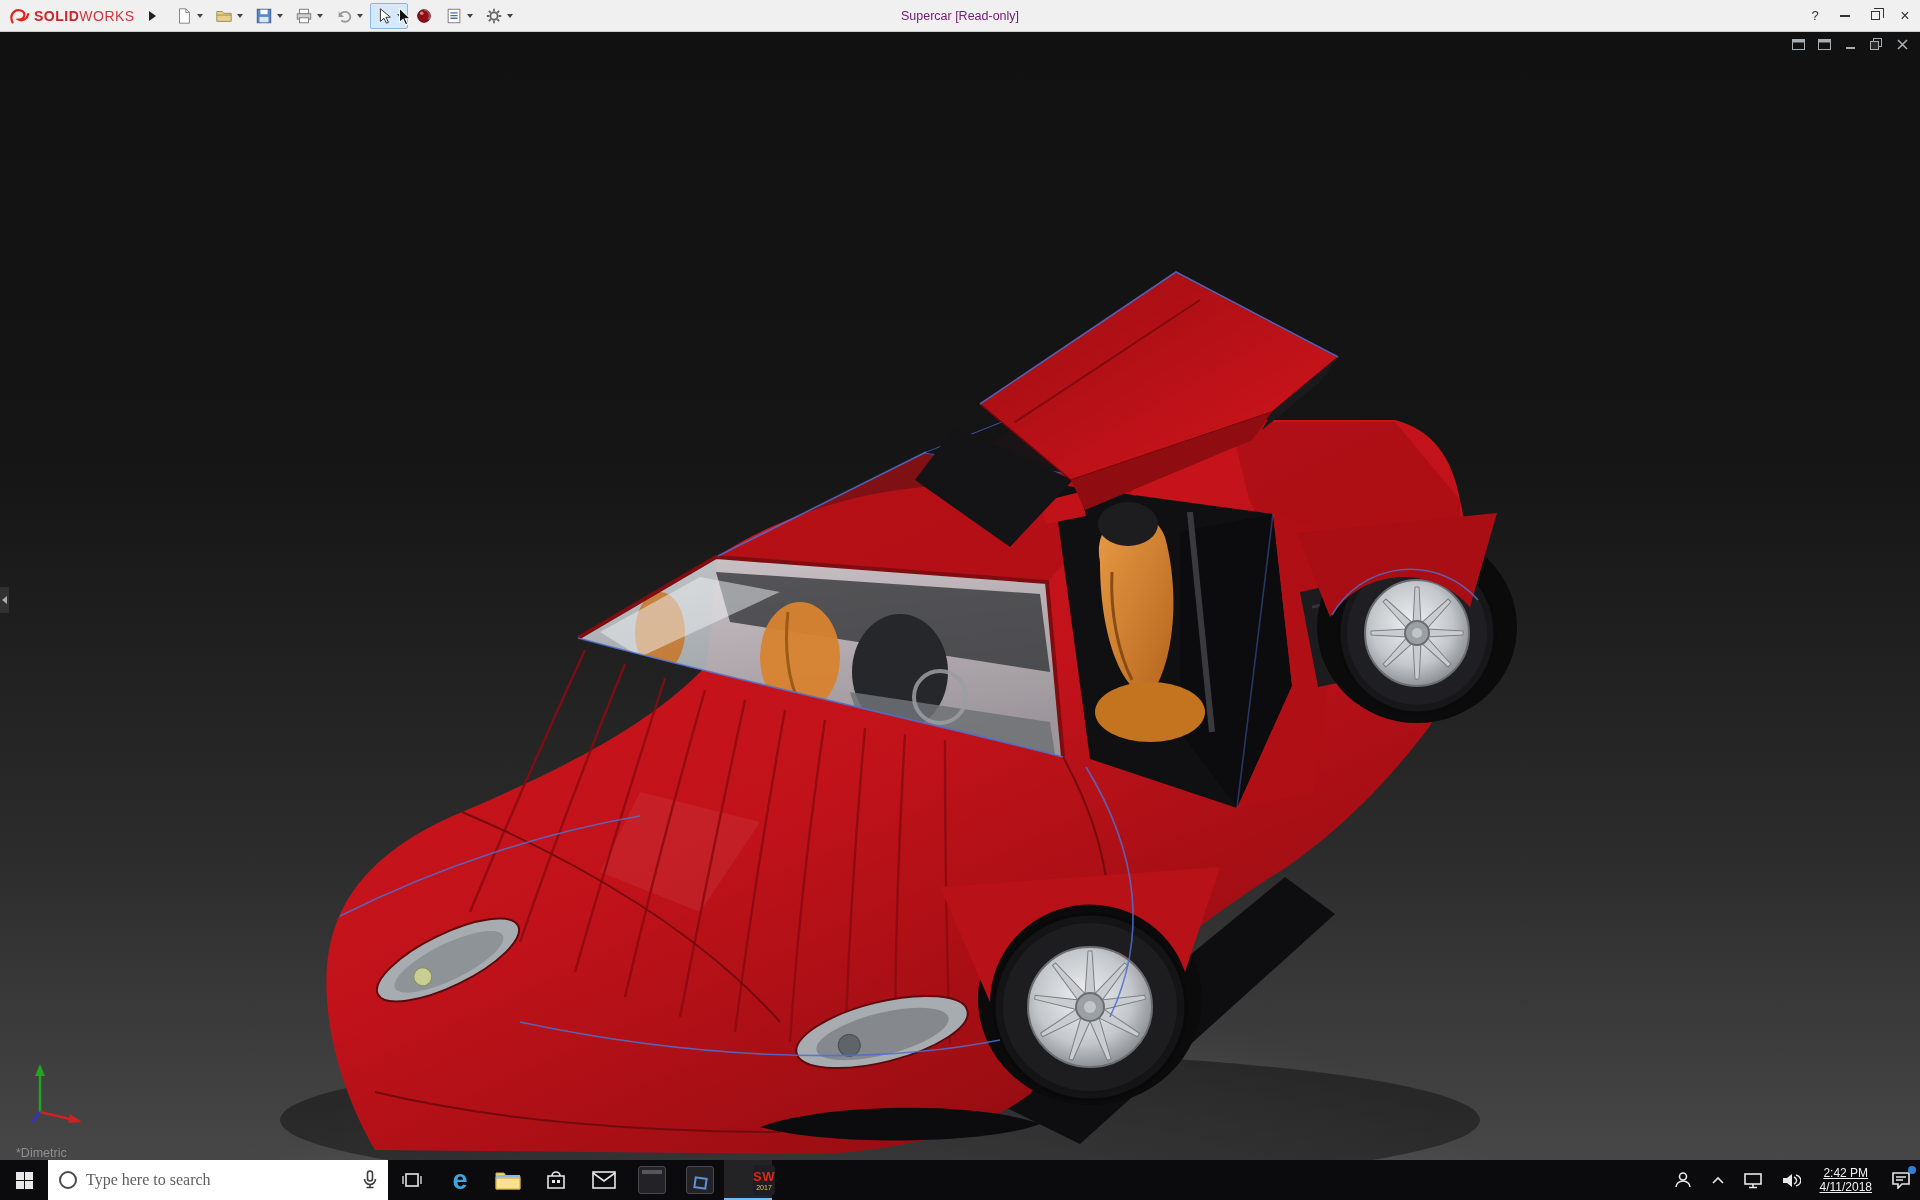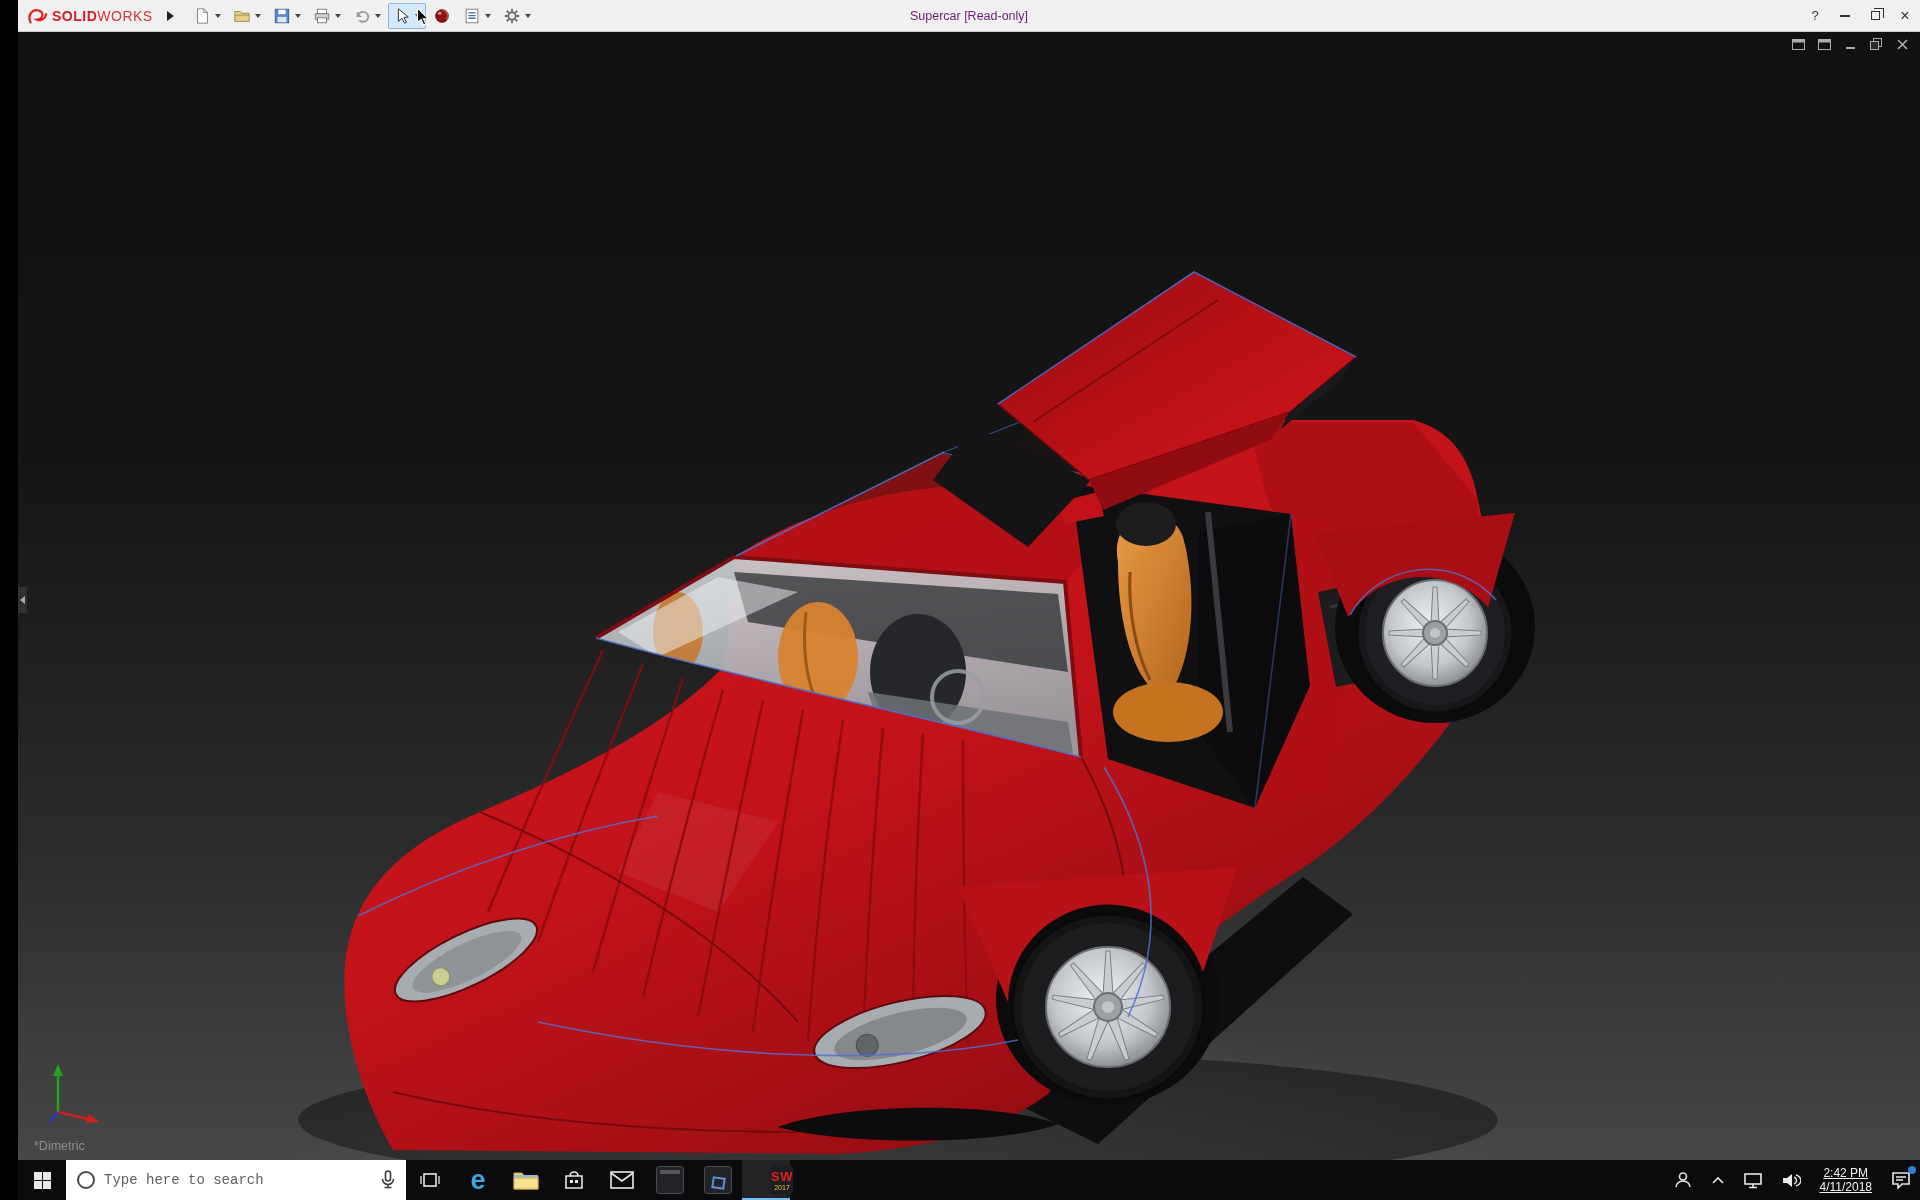--- a/index.html
+++ b/index.html
@@ -4,21 +4,21 @@
 <style>
   :root{
     --titlebar-bg:#f0f0f0; --accent-red:#e2231a; --logo-red:#d0202a;
     --car-red:#c1121a; --car-red-dark:#8f0c10; --seat-orange:#d8822e;
     --selection-blue-bg:#d6e9fb; --selection-blue-border:#86b7e6;
     --edge-blue:#4f6fd0; --taskbar-bg:#0b0b0d;
   }
   *{margin:0;padding:0;box-sizing:border-box;}
   html,body{width:1920px;height:1200px;overflow:hidden;background:#000;
     font-family:"Liberation Sans","DejaVu Sans",sans-serif;}
-  #app{width:1920px;height:1200px;display:flex;flex-direction:column;position:relative;padding-left:18px;}
+  #app{width:1920px;height:1200px;display:flex;flex-direction:column;position:relative;}
 
   
   .titlebar{height:32px;background:var(--titlebar-bg);border-bottom:1px solid #c9c9c9;
     display:flex;align-items:center;position:relative;flex:0 0 32px;z-index:30;}
   .tb-left{display:flex;align-items:center;height:100%;padding-left:8px;}
   .logo{display:flex;align-items:center;gap:4px;margin-right:10px;}
   .logo-text{font-size:14px;letter-spacing:.5px;color:var(--logo-red);white-space:nowrap;}
   .logo-solid{font-weight:bold;}
   .logo-works{font-weight:300;opacity:.9;}
   .menu-expand{width:0;height:0;border-left:7px solid #222;border-top:5px solid transparent;
@@ -43,38 +43,38 @@
 
   
   .viewport{flex:1 1 auto;position:relative;overflow:hidden;
     background:
       radial-gradient(ellipse 1000px 340px at 46% 104%, rgba(110,110,110,.55) 0%, rgba(110,110,110,0) 62%),
       linear-gradient(180deg,#111 0%,#151515 38%,#2b2b2b 72%,#474747 100%);}
   .viewport svg.scene{position:absolute;left:0;top:0;}
   .doc-controls{position:absolute;top:5px;right:10px;display:flex;align-items:center;gap:10px;z-index:5;}
   .doc-btn{width:16px;height:14px;display:flex;align-items:center;justify-content:center;cursor:pointer;}
   .doc-btn svg{display:block;}
-  .view-label{position:absolute;left:16px;bottom:7px;color:#8f8f8f;font-size:12.5px;z-index:5;}
+  .view-label{position:absolute;left:16px;bottom:0px;color:#8f8f8f;font-size:12.5px;z-index:5;}
   .triad{position:absolute;left:24px;bottom:36px;z-index:5;}
   .panel-handle{position:absolute;left:0;top:555px;width:9px;height:26px;background:rgba(200,200,200,.12);
     display:flex;align-items:center;justify-content:center;cursor:pointer;z-index:5;}
   .panel-handle i{width:0;height:0;border-right:5px solid #aaa;border-top:4px solid transparent;
     border-bottom:4px solid transparent;display:block;}
 
   
   .mouse-cursor{position:absolute;left:398px;top:8px;z-index:99;pointer-events:none;}
 
   
   .taskbar{height:40px;background:var(--taskbar-bg);display:flex;align-items:stretch;
     flex:0 0 40px;z-index:30;color:#eee;}
   .tb-item{width:48px;display:flex;align-items:center;justify-content:center;cursor:pointer;}
   .tb-item.running{background:rgba(255,255,255,.10);box-shadow:inset 0 -2px 0 #76b9ed;}
   .search-box{width:340px;background:#fff;display:flex;align-items:center;padding:0 10px;gap:8px;cursor:text;}
-  .search-box input{flex:1;border:none;outline:none;font-size:14px;color:#333;background:transparent;
-    font-family:Liberation Mono, monospace;}
+  .search-box input{flex:1;border:none;outline:none;font-size:16px;color:#333;background:transparent;
+    font-family:Liberation Serif, serif;}
   .search-box input::placeholder{color:#5f5f5f;opacity:1;}
   .tray{margin-left:auto;display:flex;align-items:stretch;}
   .tray-item{padding:0 9px;display:flex;align-items:center;justify-content:center;cursor:pointer;position:relative;}
   .clock{display:flex;flex-direction:column;align-items:center;justify-content:center;
     font-size:12px;line-height:14px;color:#f2f2f2;padding:0 10px;cursor:pointer;text-decoration:underline;}
   .badge-dot{position:absolute;top:6px;right:4px;width:8px;height:8px;border-radius:50%;background:#2f7fd6;}
   .edge-glyph{font-size:27px;font-weight:bold;color:#3ea6dd;line-height:27px;}
   .sw-icon{width:30px;height:30px;background:#1e1e22;border-radius:3px;display:flex;flex-direction:column;
     align-items:center;justify-content:center;line-height:1;margin-left:32px;}
   .sw-label{color:#e2231a;font-weight:bold;font-size:13px;letter-spacing:.5px;}

